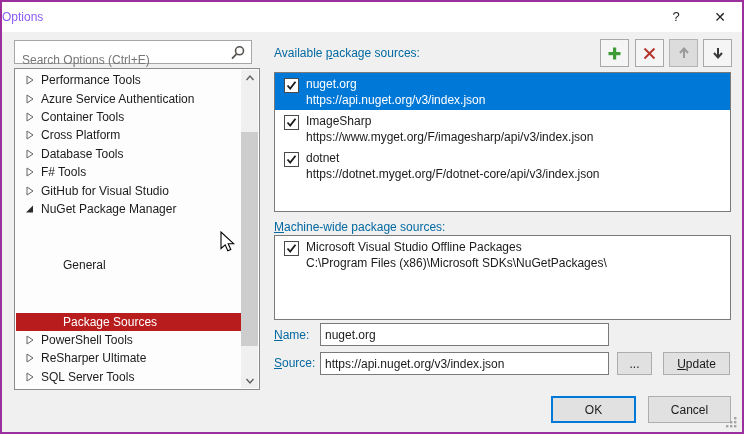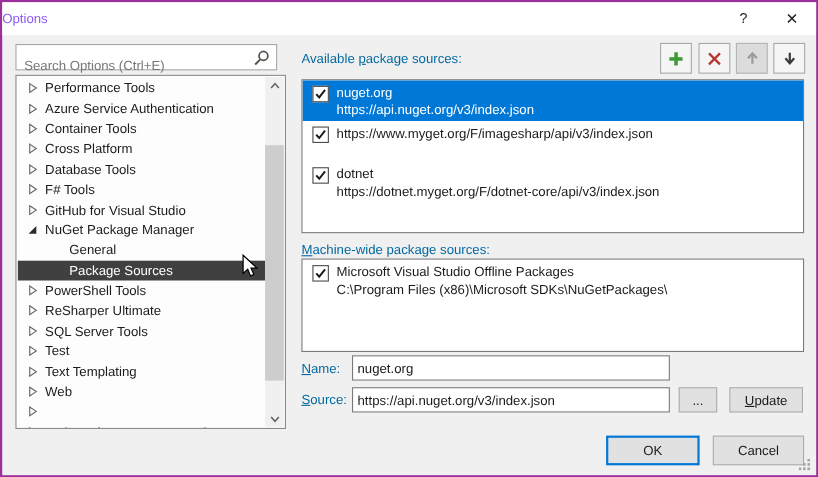--- a/index.html
+++ b/index.html
@@ -18,22 +18,22 @@
   
   .searchbox { position:absolute; left:12px; top:38px; width:238px; height:24px; background:#fff; border:1px solid #a6a6a6; }
   .searchbox input { position:absolute; left:5px; top:1px; width:205px; height:36px; border:none; outline:none; font:12px "Liberation Sans", sans-serif; color:#1b1b1b; background:transparent; }
   .searchbox input::placeholder { color:#767676; opacity:1; }
   .search-icon { position:absolute; right:5px; top:4px; width:16px; height:16px; }
   
   .tree { position:absolute; left:12px; top:66px; width:246px; height:322px; background:#fdfdfd; border:1px solid #8a8a8a; overflow:hidden; }
   .tree .rows { position:absolute; left:1px; top:2px; right:18px; bottom:0; overflow:hidden; }
   .tree-row { height:18.4px; display:flex; align-items:center; padding-left:8px; white-space:nowrap; }
   .tree-row .expander { width:12px; height:12px; flex:0 0 12px; margin-right:5px; display:flex; align-items:center; justify-content:center; }
-  .tree-row.child { padding-left:47px; }
-  .tree-row.selected { background:#404040; color:#fff; }
+  .tree-row.child { padding-left:47px;margin-top:38px; }
+  .tree-row.selected { background:#b91c1c; color:#fff; }
   
   .vscroll { position:absolute; top:1px; right:1px; bottom:1px; width:17px; background:#f0f0f0; }
   .vscroll .arr { position:absolute; left:0; width:17px; height:15px; display:flex; align-items:center; justify-content:center; }
   .vscroll .arr.up { top:0; } .vscroll .arr.down { bottom:0; }
   .vscroll .thumb { position:absolute; left:0; width:17px; top:62px; height:214px; background:#cdcdcd; }
   
   .rlabel { position:absolute; color:#0369a1; }
   .ak { text-decoration:underline; }
   
   .icon-btn { position:absolute; top:37px; width:29px; height:28px; background:#f5f5f5; border:1px solid #a8a8a8; display:flex; align-items:center; justify-content:center; }
@@ -263,20 +263,21 @@
         </span>
         <div class="src-name">nuget.org</div>
         <div class="src-url">https://api.nuget.org/v3/index.json</div>
       </div>
       <div class="src-row">
         <span class="checkbox">
           <svg width="11" height="11" viewBox="0 0 11 11">
             <polyline points="1.5,5.5 4.2,8.5 9.5,1.8" fill="none" stroke="#1b1b1b" stroke-width="1.8"></polyline>
           </svg>
         </span>
+        <div class="src-name">ImageSharp</div>
         <div class="src-url">https://www.myget.org/F/imagesharp/api/v3/index.json</div>
       </div>
       <div class="src-row">
         <span class="checkbox">
           <svg width="11" height="11" viewBox="0 0 11 11">
             <polyline points="1.5,5.5 4.2,8.5 9.5,1.8" fill="none" stroke="#1b1b1b" stroke-width="1.8"></polyline>
           </svg>
         </span>
         <div class="src-name">dotnet</div>
         <div class="src-url">https://dotnet.myget.org/F/dotnet-core/api/v3/index.json</div>

